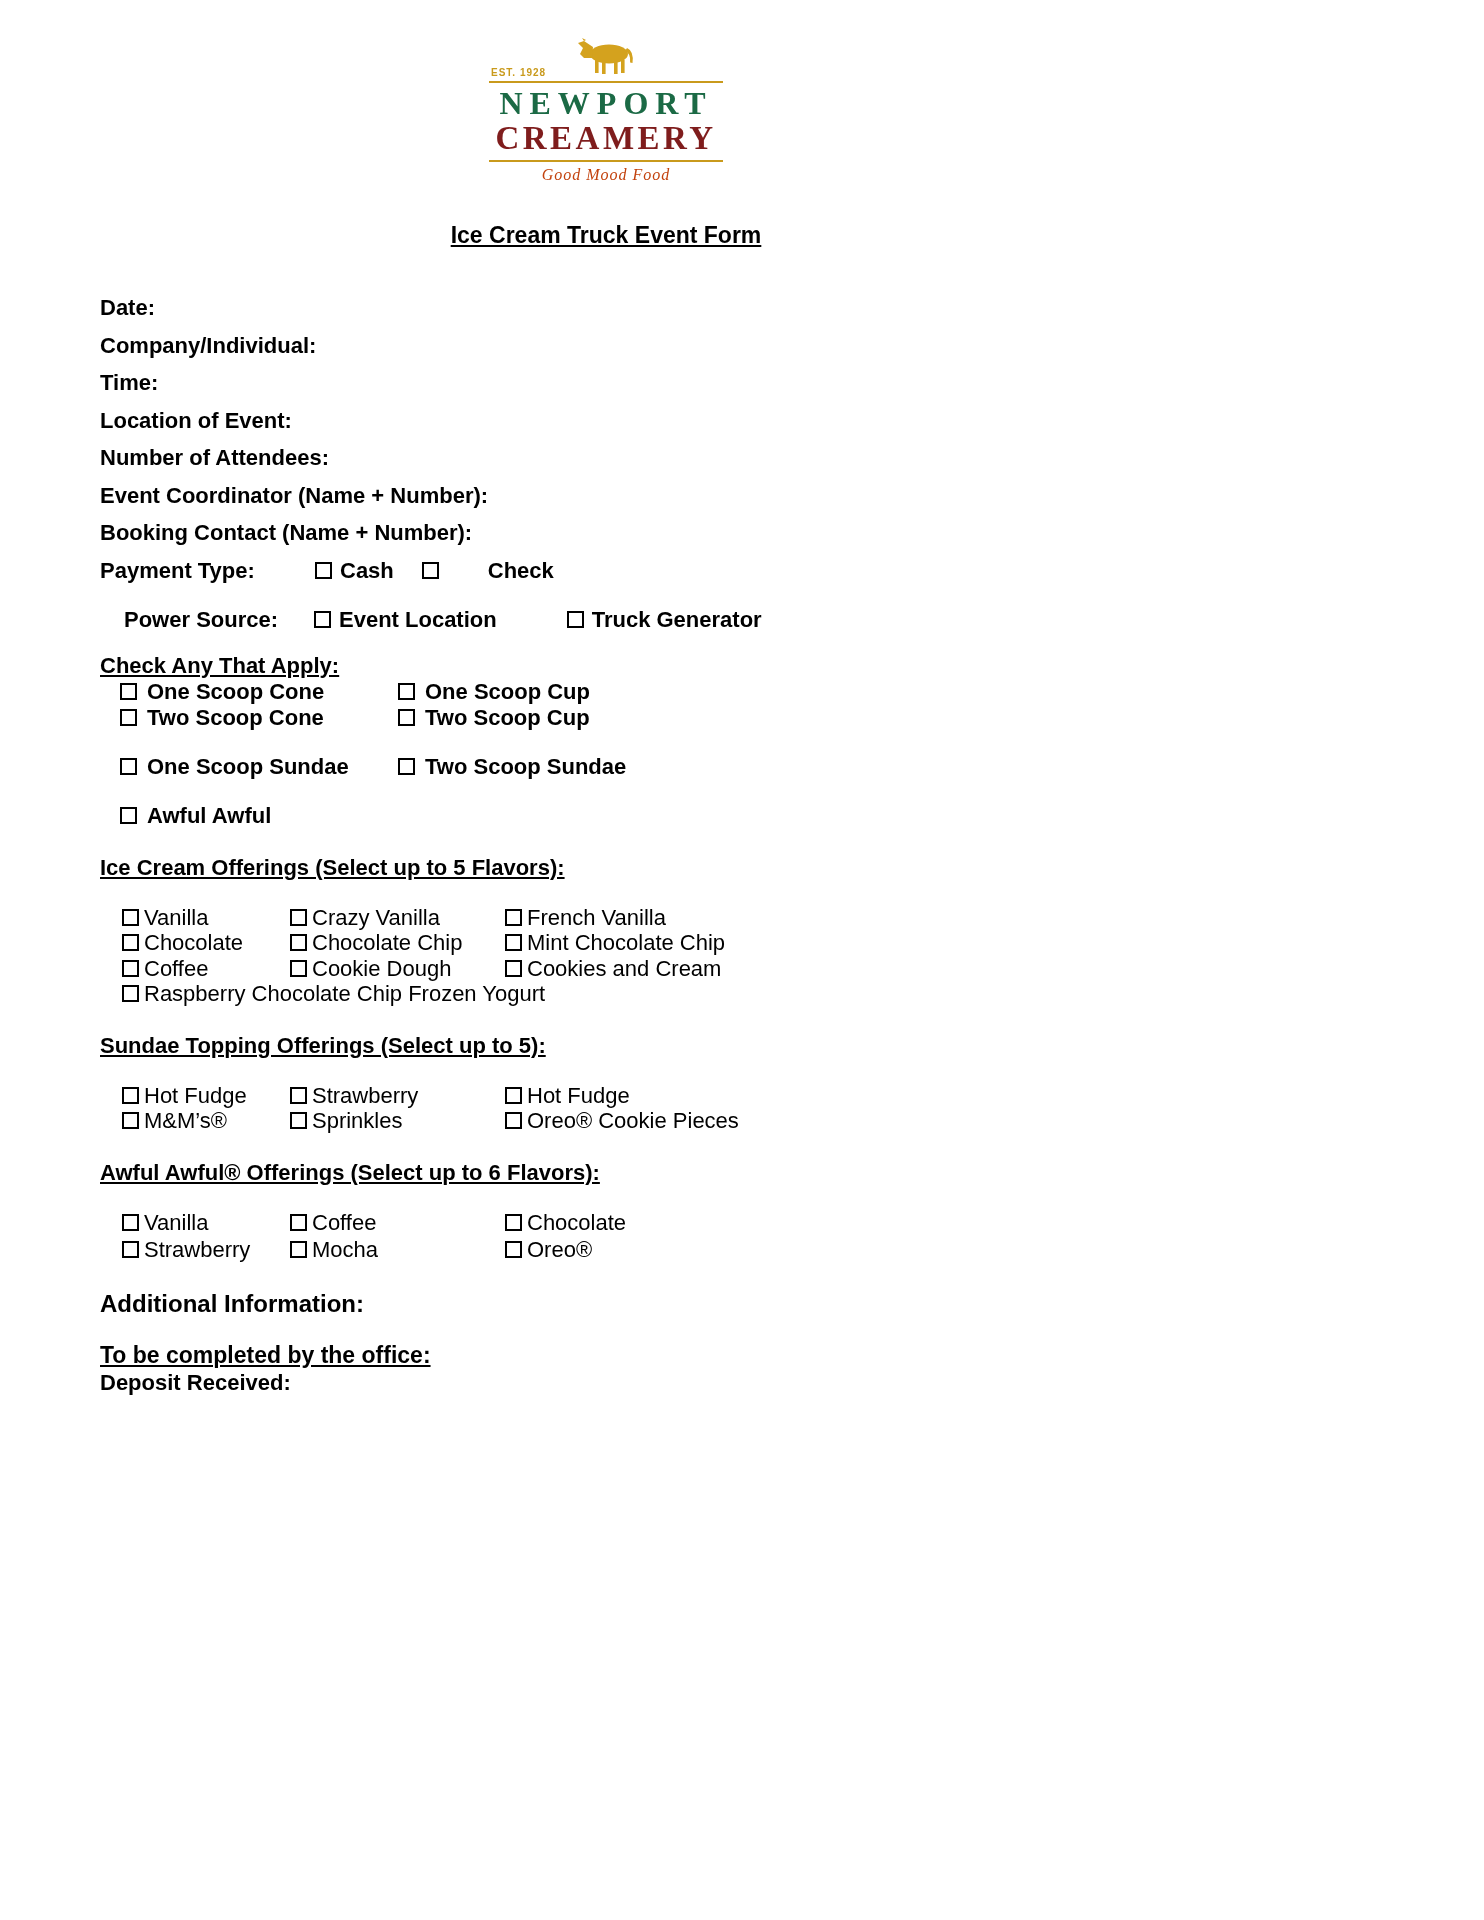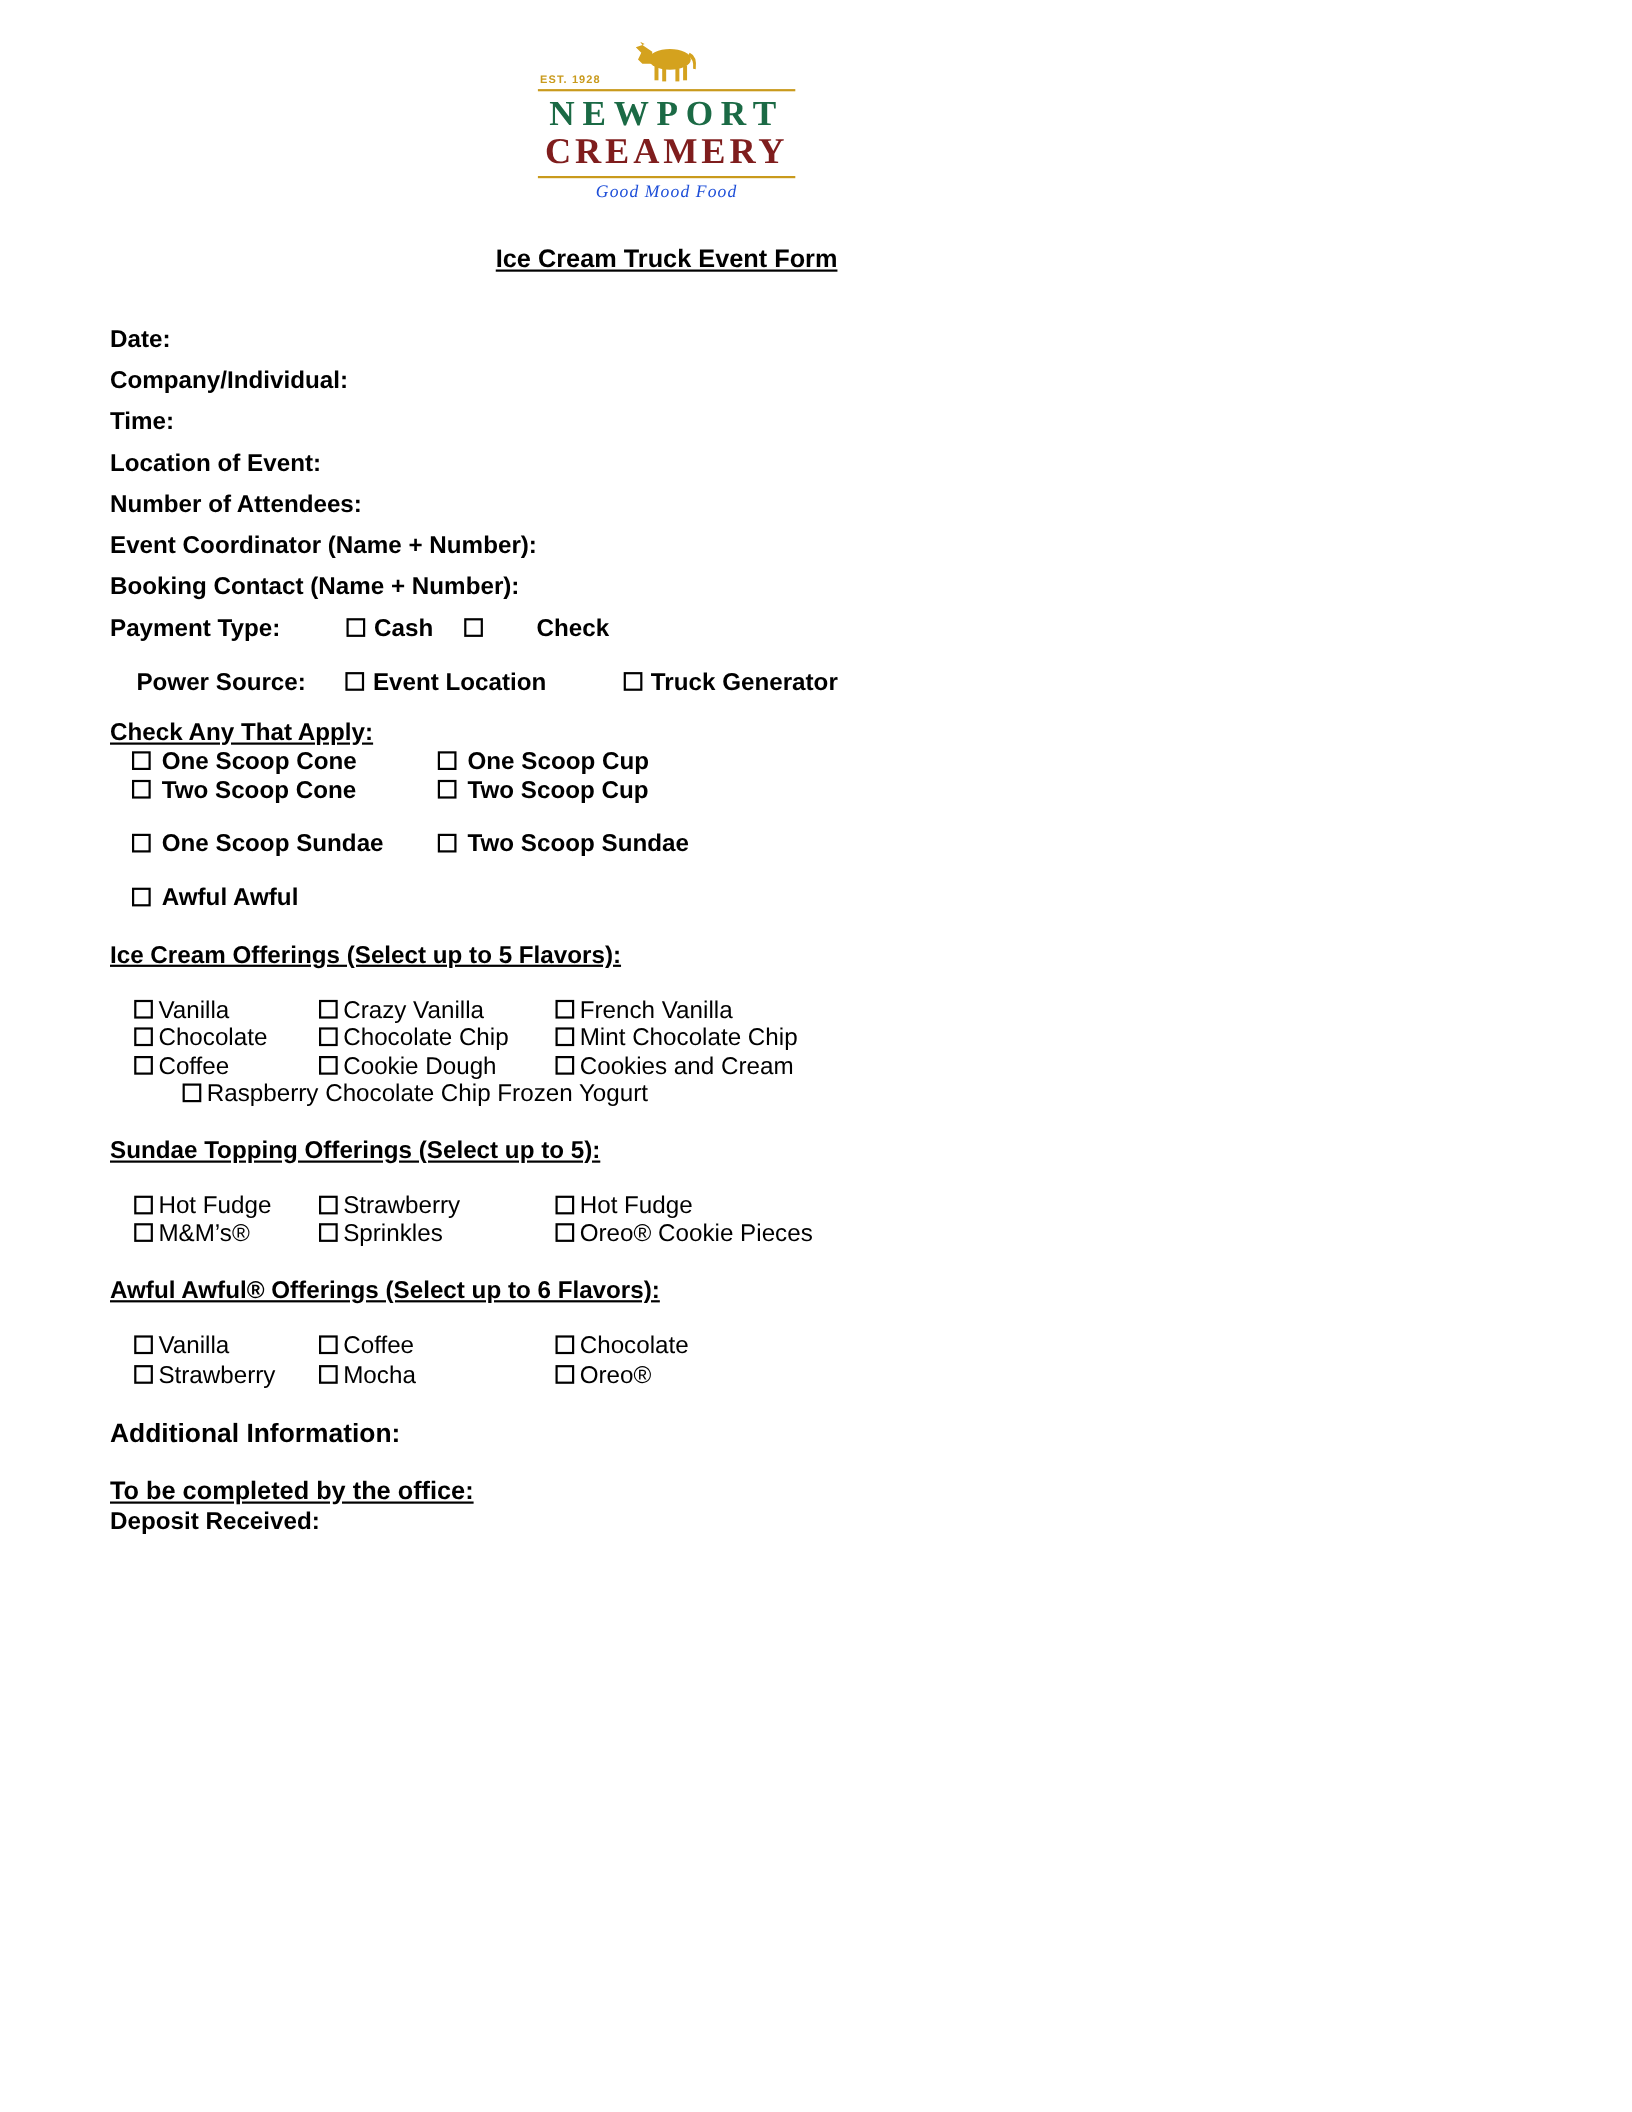--- a/index.html
+++ b/index.html
@@ -23,21 +23,21 @@
   .logo-name1 {
     font-family:"Liberation Serif", serif; font-weight:bold;
     font-size:32px; letter-spacing:7px; color:#1B6A45; margin-top:3px; line-height:34px;
   }
   .logo-name2 {
     font-family:"Liberation Serif", serif; font-weight:bold;
     font-size:33px; letter-spacing:3.5px; color:#7f1d1d; line-height:36px; margin-bottom:4px;
   }
   .tagline {
     font-family:"Liberation Serif", serif; font-style:italic;
-    font-size:16px; color:#1d4ed8; letter-spacing:1px; margin-top:4px;
+    font-size:16px; color:#c2410c; letter-spacing:1px; margin-top:4px;
   }
 
   .doc-title {
     font-size:23px; font-weight:bold; text-decoration:underline;
     margin-top:38px;
   }
 
   
   .fields { margin-top:40px; }
   .field { font-size:22px; font-weight:bold; line-height:37.5px; }
@@ -223,21 +223,21 @@
         <span>Coffee</span>
       </label>
       <label class="cb-item tight">
         <span class="cb"></span>
         <span>Cookie Dough</span>
       </label>
       <label class="cb-item tight">
         <span class="cb"></span>
         <span>Cookies and Cream</span>
       </label>
-      <label class="cb-item tight" style="grid-column:1 / span 3;margin-left:44px;">
+      <label class="cb-item tight" style="grid-column:1 / span 3;">
         <span class="cb"></span>
         <span>Raspberry Chocolate Chip Frozen Yogurt</span>
       </label>
     </div>
   </div>
 
   <div>
     <div class="section-heading mt26">Sundae Topping Offerings (Select up to 5):</div>
     <div class="three-col flavors mt24">
       <label class="cb-item tight">

